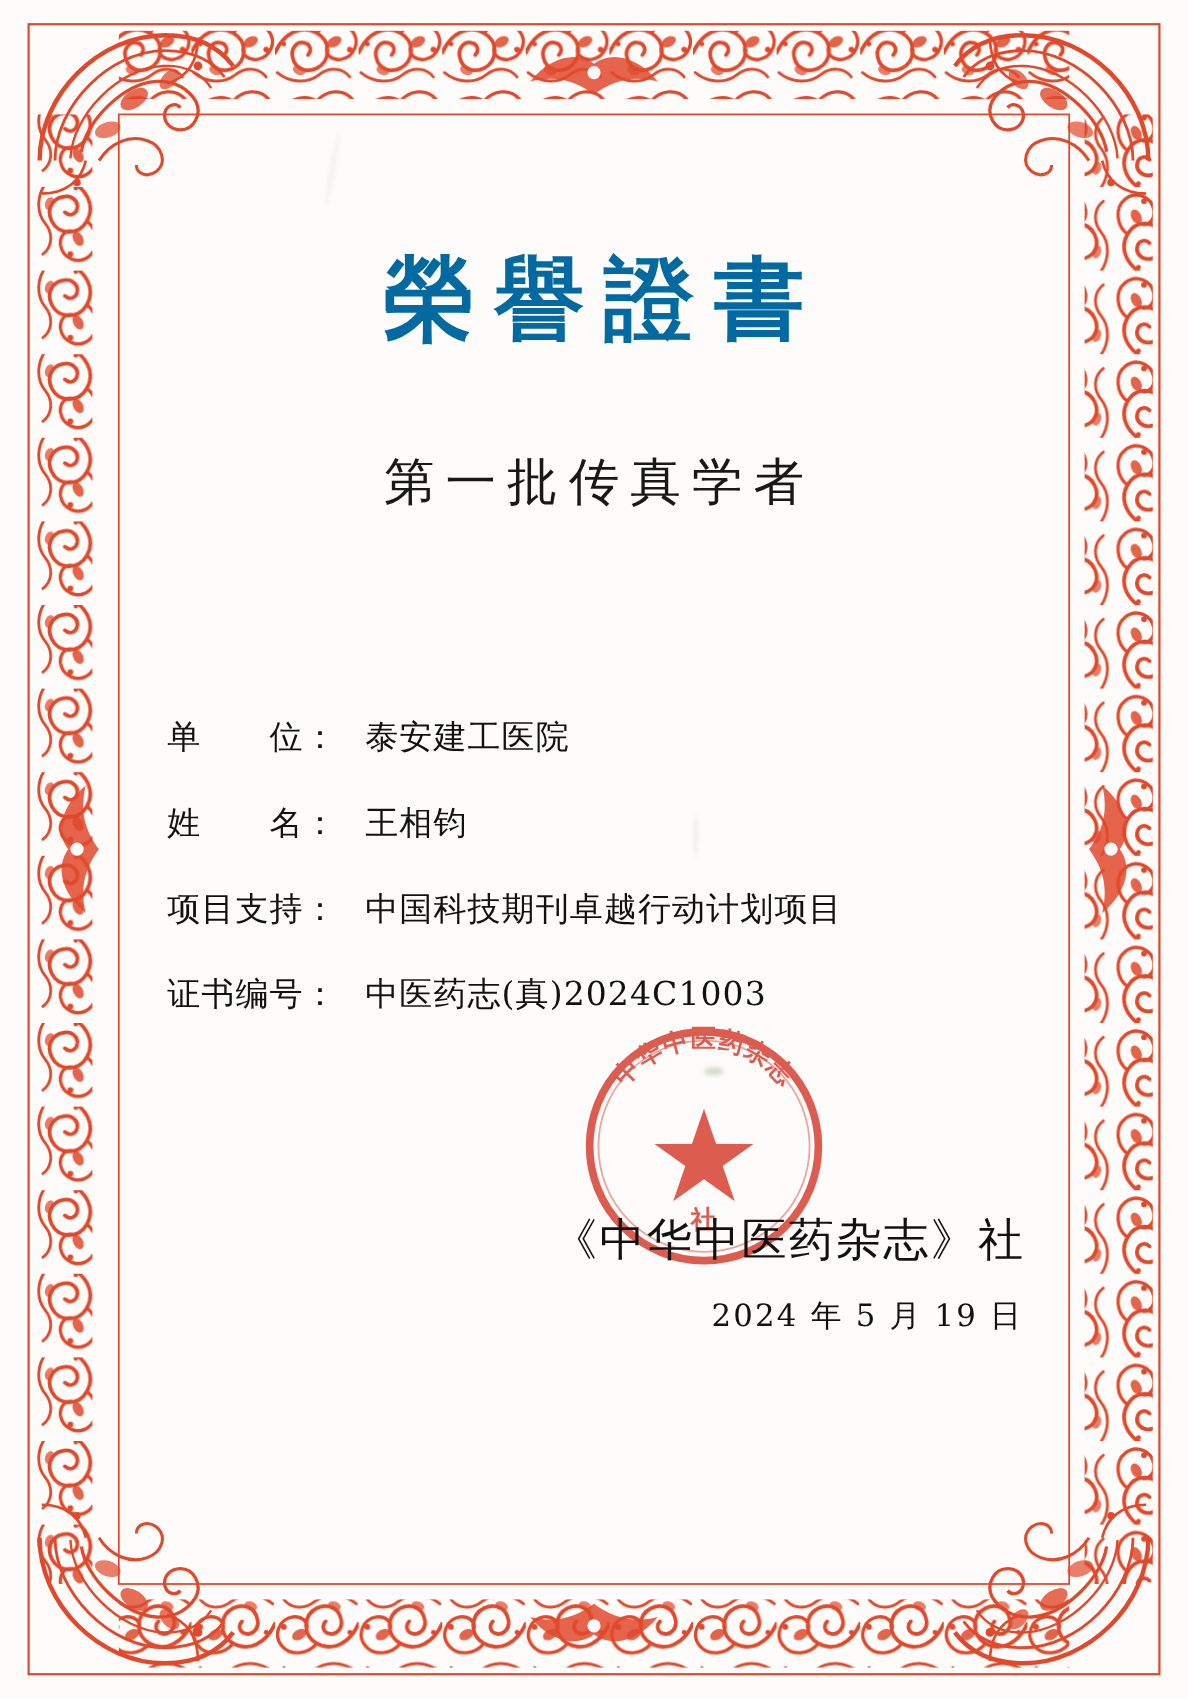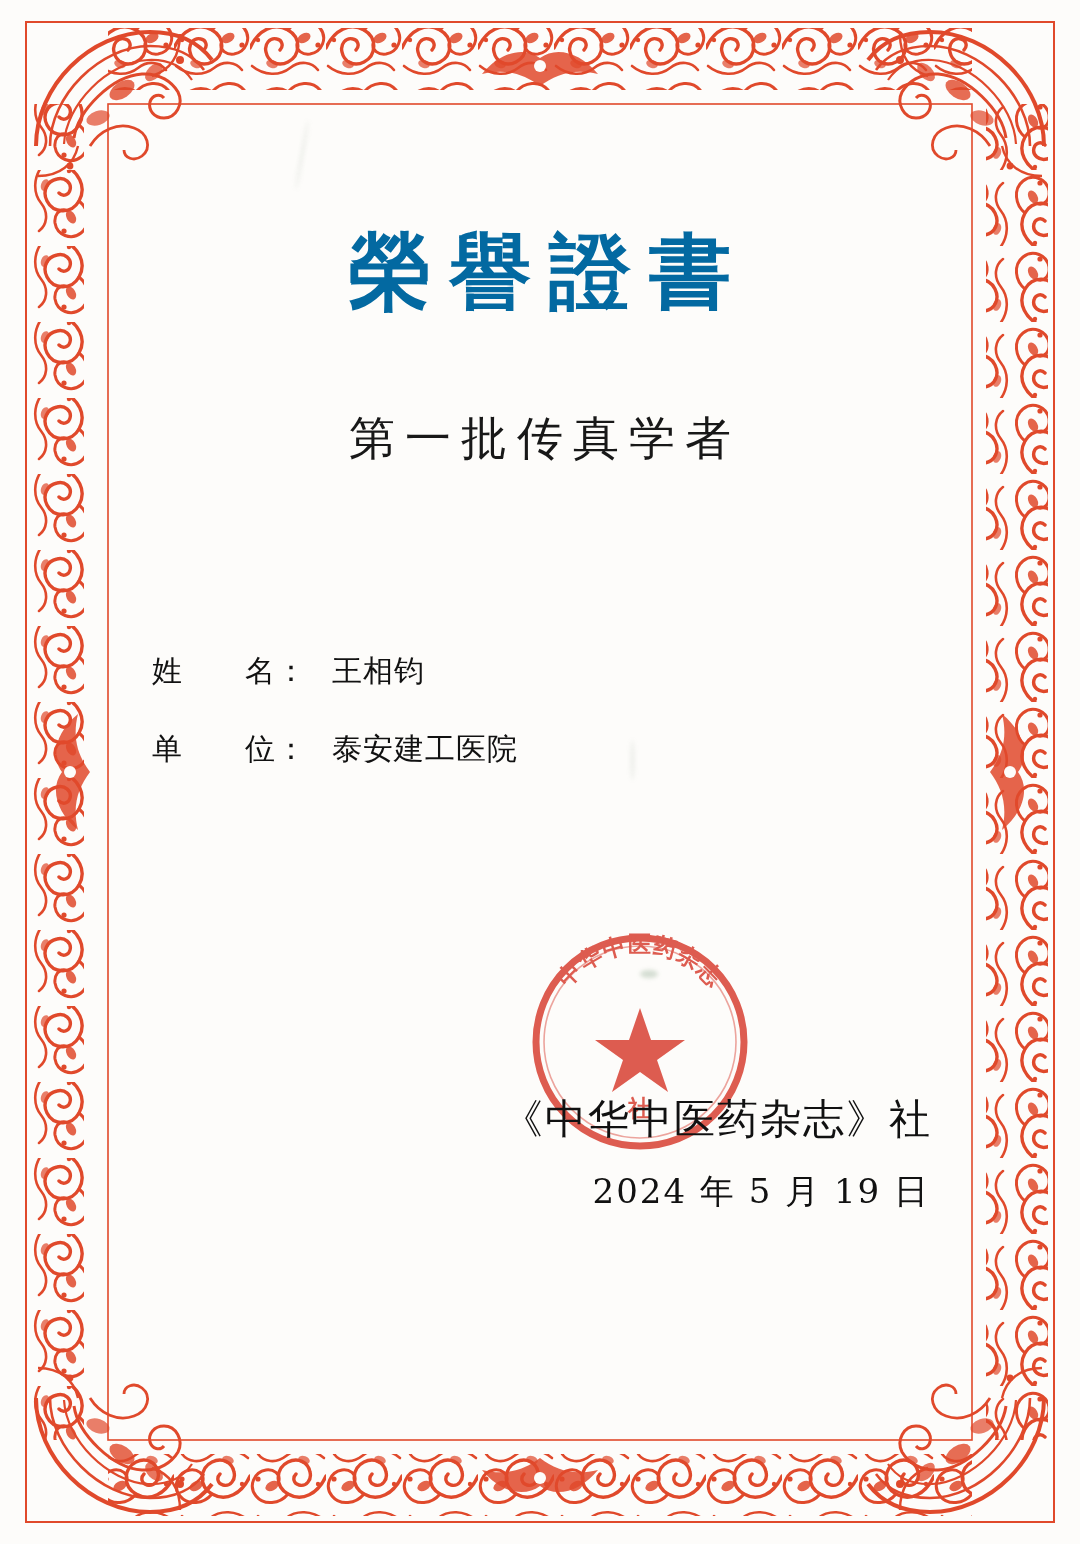--- a/index.html
+++ b/index.html
@@ -101,21 +101,21 @@
     width: 560px;
     text-align: right;
   }
   .issuer {
     font-size: 41px;
     letter-spacing: 2px;
     margin-bottom: 22px;
     padding-right: 8px;
   }
   .issue-date {
-    font-size: 34px;
+    font-size: 28px;
     letter-spacing: 2px;
     padding-right: 10px;
   }
 
   
   .seal {
     position: absolute;
     right: 200px;
     bottom: 218px;
     width: 240px;
@@ -244,30 +244,38 @@
 
   <div class="content">
 
     <div class="cert-title">榮譽證書</div>
 
     <div class="cert-subtitle">第一批传真学者</div>
 
     <div class="fields">
 
       <div class="field-row">
+        <span class="field-label spaced">单　　位：</span>
+        <span class="field-value">泰安建工医院</span>
+      </div>
+
+      <div class="field-row">
         <span class="field-label spaced">姓　　名：</span>
         <span class="field-value">王相钧</span>
       </div>
 
       <div class="field-row">
-        <span class="field-label spaced">单　　位：</span>
-        <span class="field-value">泰安建工医院</span>
+        <span class="field-label">项目支持：</span>
+        <span class="field-value">中国科技期刊卓越行动计划项目</span>
       </div>
 
-
+      <div class="field-row">
+        <span class="field-label">证书编号：</span>
+        <span class="field-value">中医药志(真)2024C1003</span>
+      </div>
 
     </div>
 
     <div class="seal">
       <svg viewBox="0 0 240 240" xmlns="http://www.w3.org/2000/svg">
         <defs>
           <path id="seal-arc-top" d="M 30,120 A 90,90 0 0 1 210,120"></path>
           <path id="seal-arc-bottom" d="M 46,120 A 74,74 0 0 0 194,120"></path>
         </defs>
         <circle cx="120" cy="120" r="104" fill="none" stroke="#d7392b" stroke-width="7"></circle>

